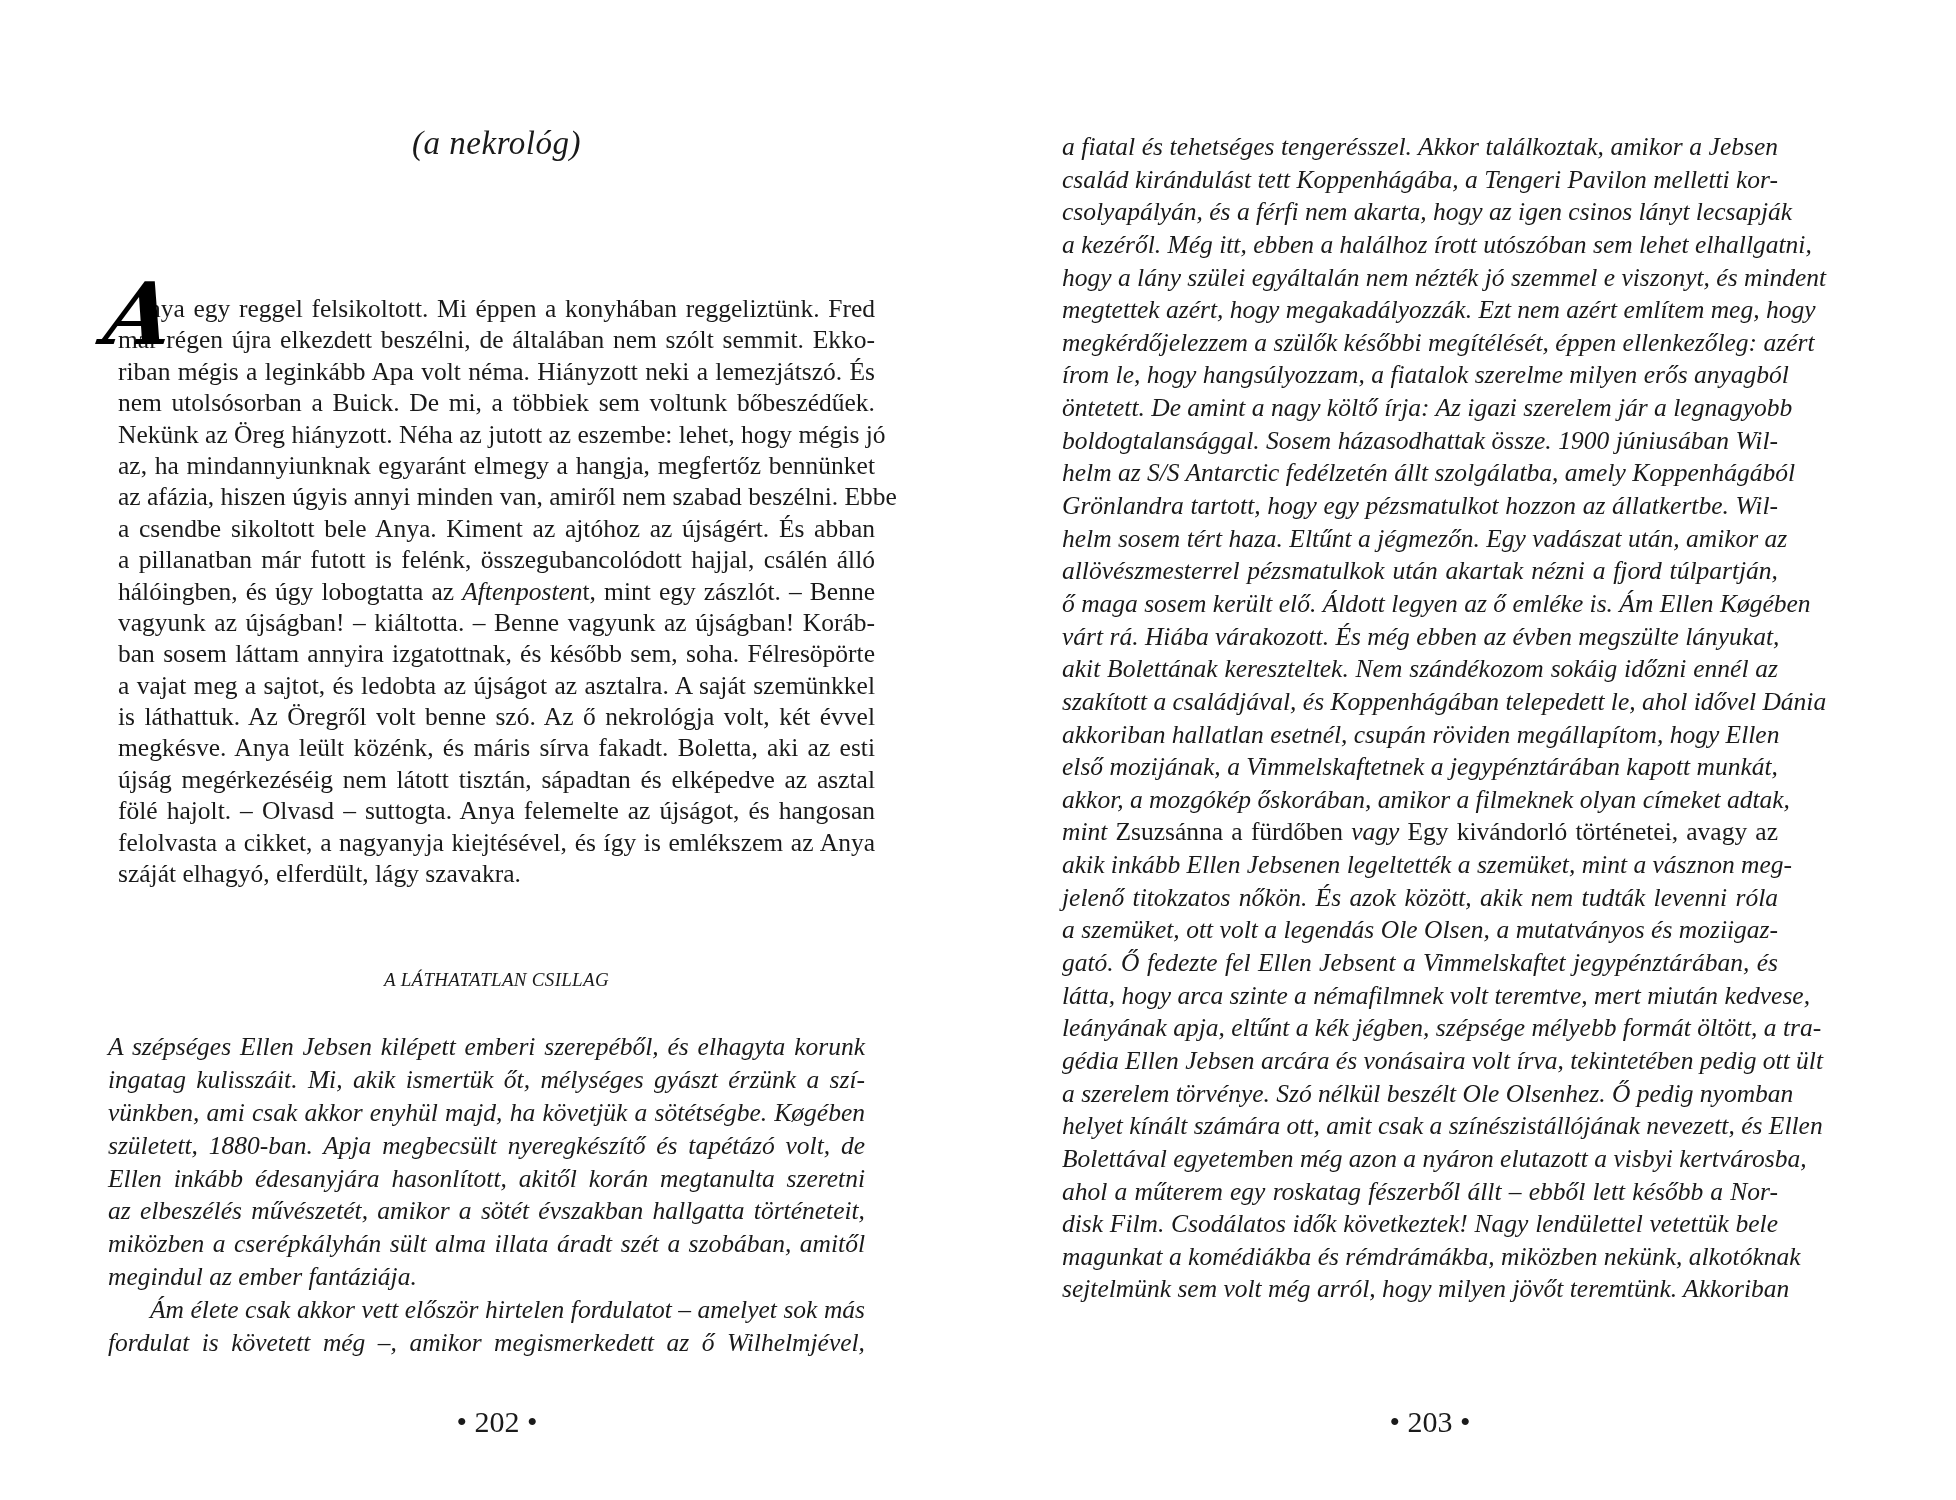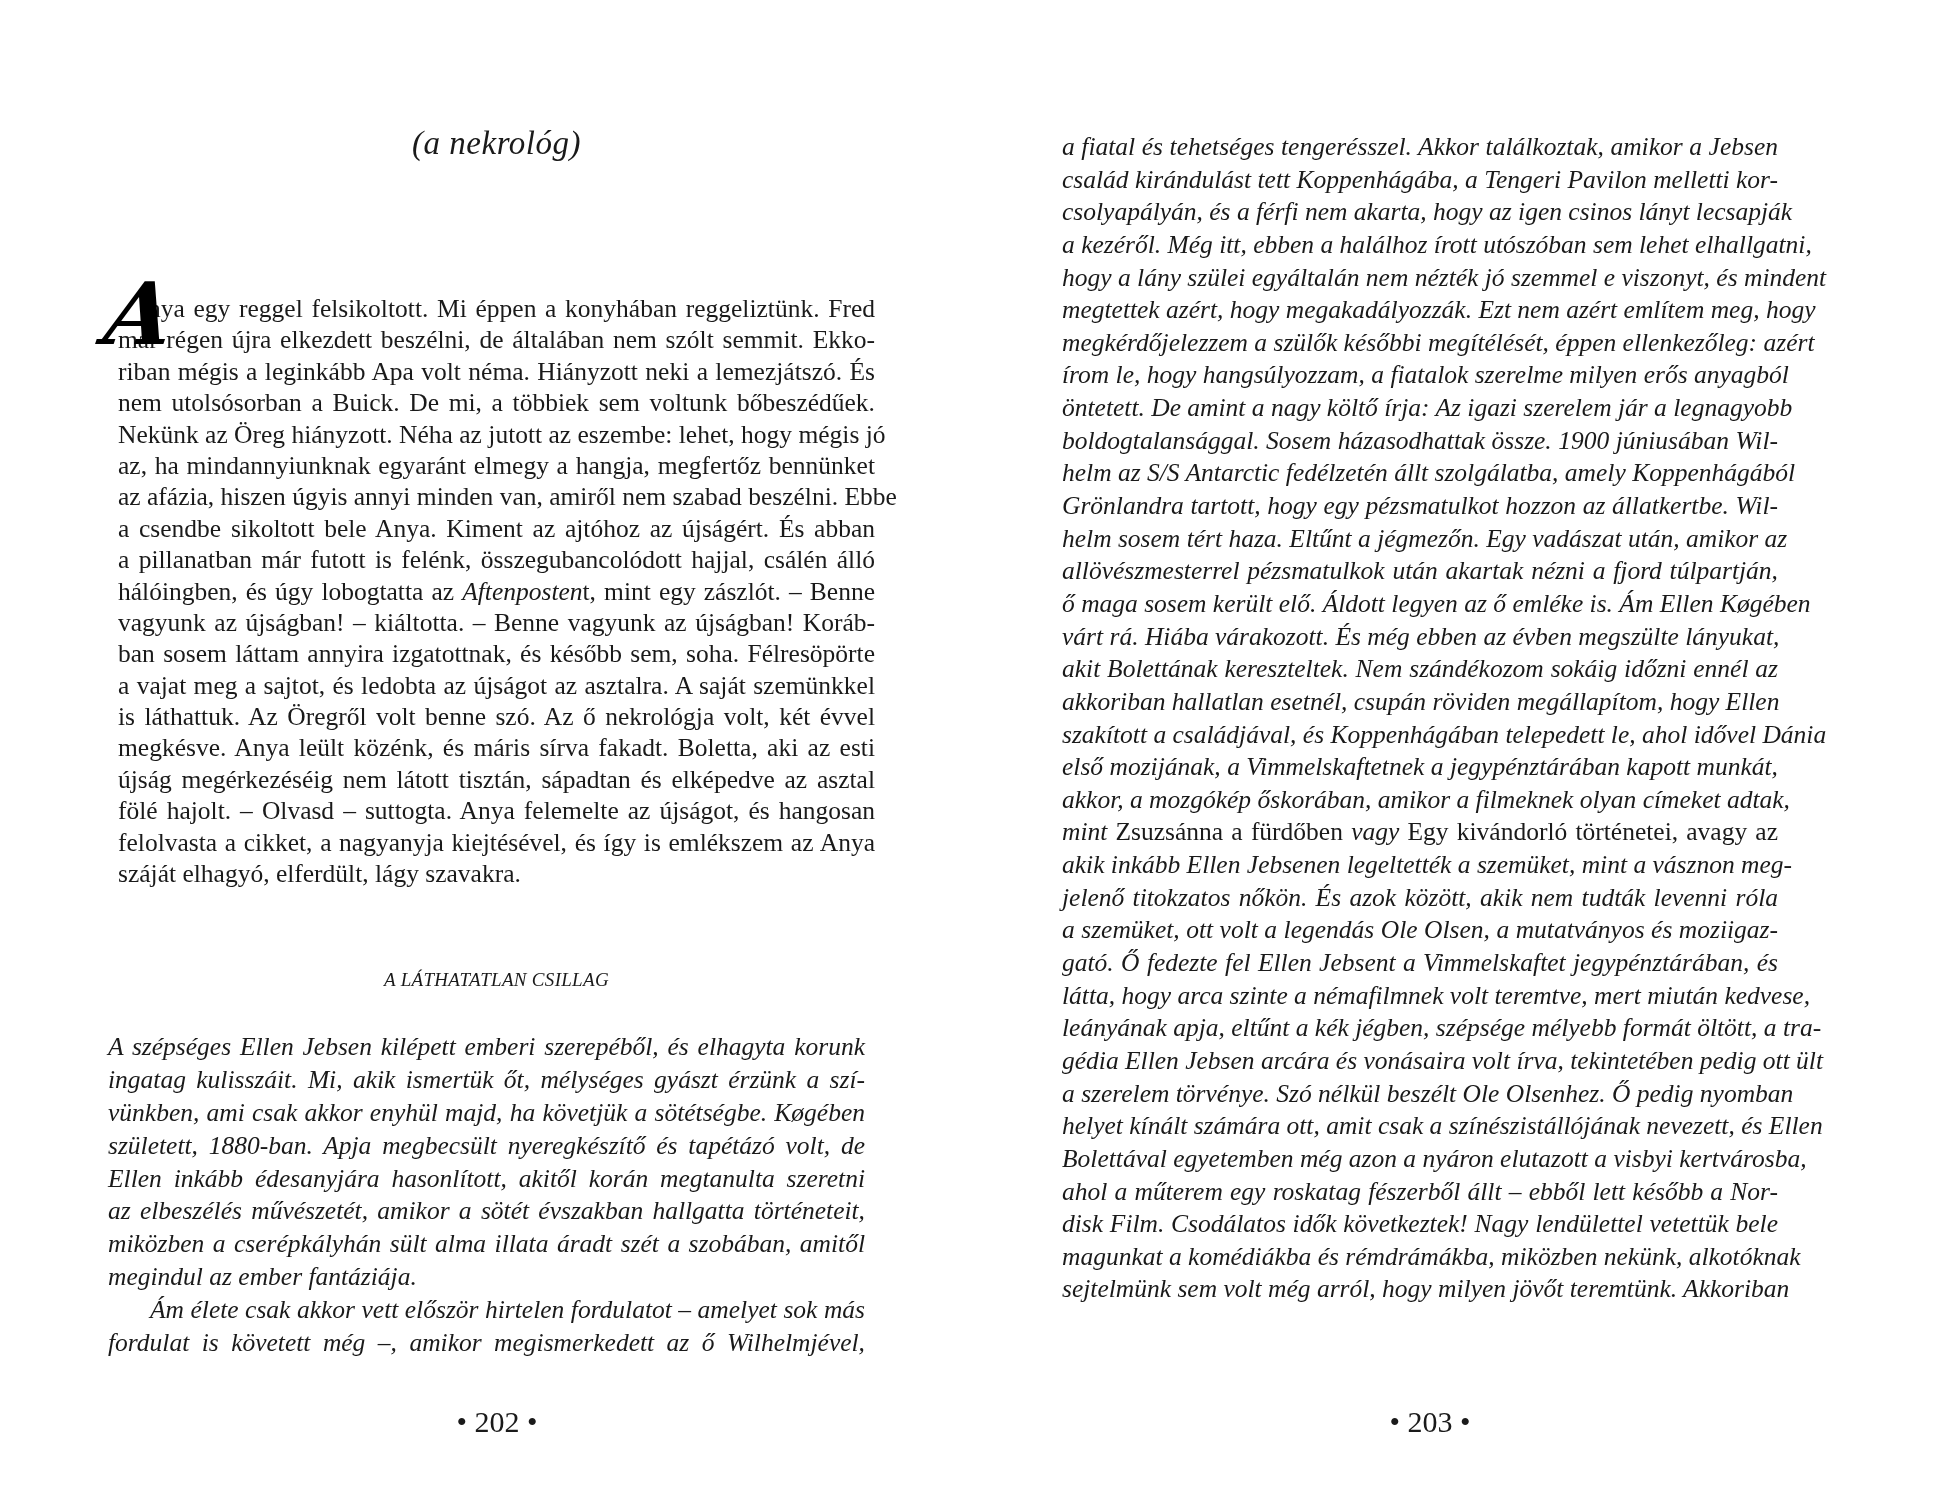--- a/index.html
+++ b/index.html
@@ -92,22 +92,22 @@
     <span class="line">írom le, hogy hangsúlyozzam, a fiatalok szerelme milyen erős anyagból</span>
     <span class="line">öntetett. De amint a nagy költő írja: Az igazi szerelem jár a legnagyobb</span>
     <span class="line">boldogtalansággal. Sosem házasodhattak össze. 1900 júniusában Wil-</span>
     <span class="line">helm az S/S Antarctic fedélzetén állt szolgálatba, amely Koppenhágából</span>
     <span class="line">Grönlandra tartott, hogy egy pézsmatulkot hozzon az állatkertbe. Wil-</span>
     <span class="line">helm sosem tért haza. Eltűnt a jégmezőn. Egy vadászat után, amikor az</span>
     <span class="line">allövészmesterrel pézsmatulkok után akartak nézni a fjord túlpartján,</span>
     <span class="line">ő maga sosem került elő. Áldott legyen az ő emléke is. Ám Ellen Køgében</span>
     <span class="line">várt rá. Hiába várakozott. És még ebben az évben megszülte lányukat,</span>
     <span class="line">akit Bolettának kereszteltek. Nem szándékozom sokáig időzni ennél az</span>
+    <span class="line">szakított a családjával, és Koppenhágában telepedett le, ahol idővel Dánia</span>
     <span class="line">akkoriban hallatlan esetnél, csupán röviden megállapítom, hogy Ellen</span>
-    <span class="line">szakított a családjával, és Koppenhágában telepedett le, ahol idővel Dánia</span>
     <span class="line">első mozijának, a Vimmelskaftetnek a jegypénztárában kapott munkát,</span>
     <span class="line">akkor, a mozgókép őskorában, amikor a filmeknek olyan címeket adtak,</span>
     <span class="line"><span>mint</span><span class="roman"> Zsuzsánna a fürdőben </span><span>vagy</span><span class="roman"> Egy kivándorló történetei, avagy az</span></span>
     <span class="line">akik inkább Ellen Jebsenen legeltették a szemüket, mint a vásznon meg-</span>
     <span class="line">jelenő titokzatos nőkön. És azok között, akik nem tudták levenni róla</span>
     <span class="line">a szemüket, ott volt a legendás Ole Olsen, a mutatványos és moziigaz-</span>
     <span class="line">gató. Ő fedezte fel Ellen Jebsent a Vimmelskaftet jegypénztárában, és</span>
     <span class="line">látta, hogy arca szinte a némafilmnek volt teremtve, mert miután kedvese,</span>
     <span class="line">leányának apja, eltűnt a kék jégben, szépsége mélyebb formát öltött, a tra-</span>
     <span class="line">gédia Ellen Jebsen arcára és vonásaira volt írva, tekintetében pedig ott ült</span>

